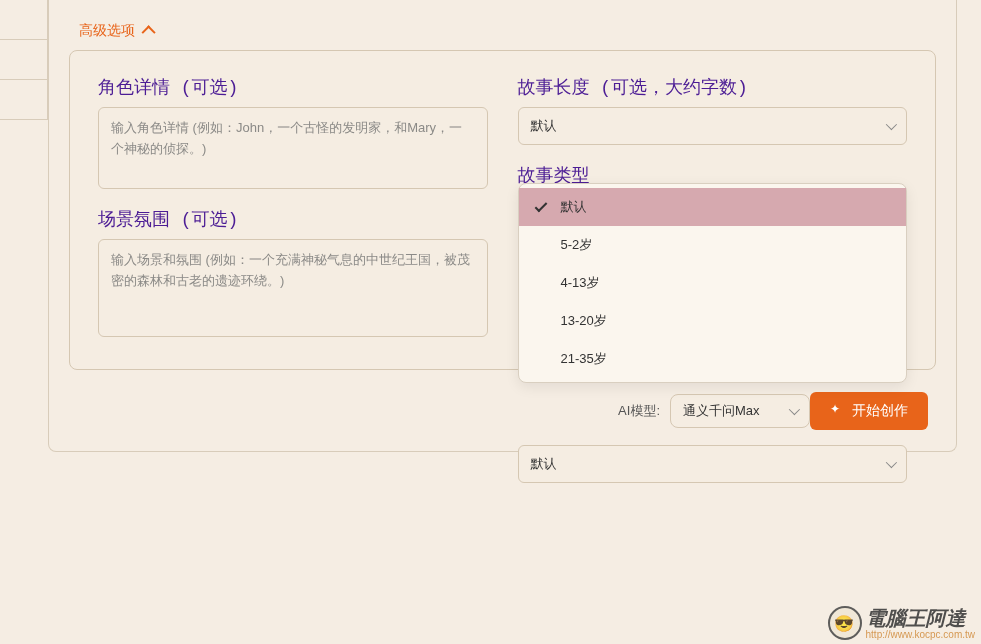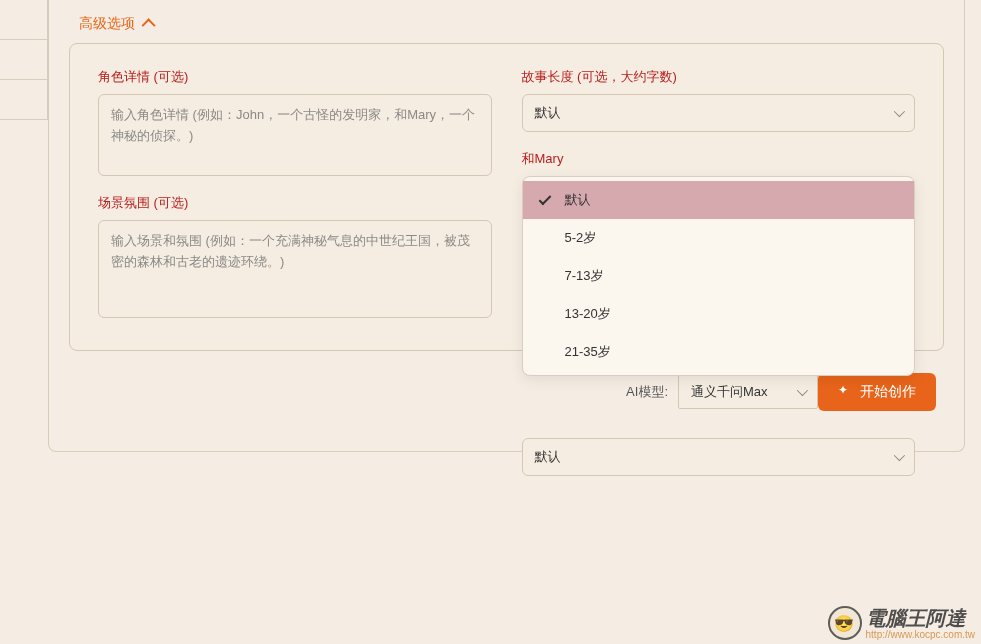--- a/index.html
+++ b/index.html
@@ -20,27 +20,27 @@
     }
     .left-border-strip .cell {
       height: 40px;
       border-bottom: 1px solid #d8ccba;
       border-right: 1px solid #d8ccba;
     }
     .main-container {
       position: absolute;
       left: 48px;
       top: 0;
-      right: 16px;
+      right: 24px;
       height: 452px;
       border: 1px solid #d8ccba;
       border-top: none;
       border-radius: 0 0 8px 8px;
       background: #f5ede3;
-      padding: 1px 20px 20px 20px;
+      padding: 8px 20px 20px 20px;
     }
     .section-header {
       display: flex;
       align-items: center;
       gap: 10px;
       padding: 14px 10px 10px 10px;
       color: #e8641a;
       font-size: 14px;
       font-weight: 500;
       cursor: pointer;
@@ -73,23 +73,24 @@
       flex-direction: column;
       gap: 18px;
       position: relative;
     }
     .field-group {
       display: flex;
       flex-direction: column;
       gap: 8px;
     }
     .field-label {
-      font-size: 13px;
-      color: #b91c1c;
+      font-size: 18px;
+      color: #4c1d95;
       font-weight: 500;
+      font-family: Liberation Mono, monospace;
     }
     .textarea {
       width: 100%;
       min-height: 82px;
       border: 1px solid #d5c7b2;
       border-radius: 6px;
       background: #f5ede2;
       padding: 10px 12px;
       font-size: 13px;
       color: #333;
@@ -166,21 +167,21 @@
     }
     .model-row {
       display: flex;
       align-items: center;
       gap: 10px;
       font-size: 13px;
       color: #555;
     }
     .model-select {
       border: 1px solid #d5c7b2;
-      border-radius: 2px;
+      border-radius: 8px;
       background: #f5ede2;
       padding: 7px 12px;
       font-size: 13px;
       color: #333;
       display: flex;
       align-items: center;
       gap: 28px;
       cursor: pointer;
       min-width: 140px;
       justify-content: space-between;
@@ -268,33 +269,33 @@
     <div class="right-col">
       <div class="field-group">
         <label class="field-label">故事长度 (可选，大约字数)</label>
         <div class="select">
           <span>默认</span>
           <span class="chevron-down"></span>
         </div>
       </div>
 
       <div class="field-group">
-        <label class="field-label">和Mary</label>
+        <label class="field-label">故事类型</label>
       </div>
 
       <div class="dropdown">
         <div class="dropdown-item selected">
           <span class="check"></span>
           <span>默认</span>
         </div>
         <div class="dropdown-item">
           <span>5-2岁</span>
         </div>
         <div class="dropdown-item">
-          <span>7-13岁</span>
+          <span>4-13岁</span>
         </div>
         <div class="dropdown-item">
           <span>13-20岁</span>
         </div>
         <div class="dropdown-item">
           <span>21-35岁</span>
         </div>
       </div>
 
       <div class="right-bottom-select">

